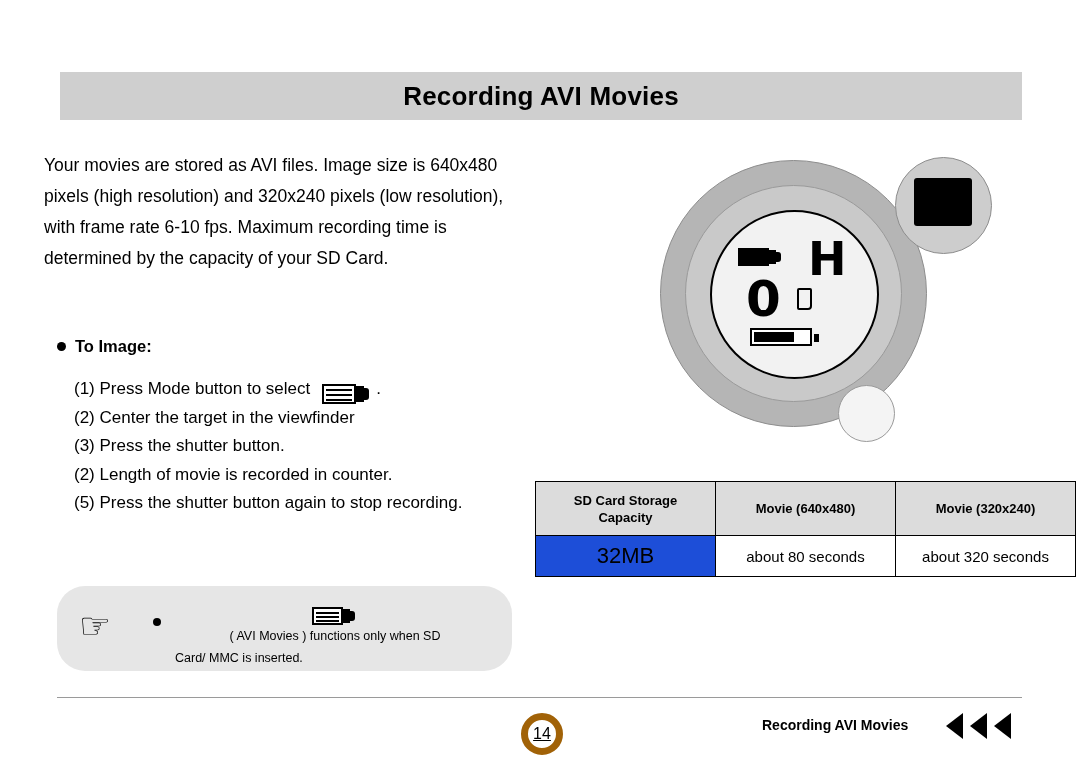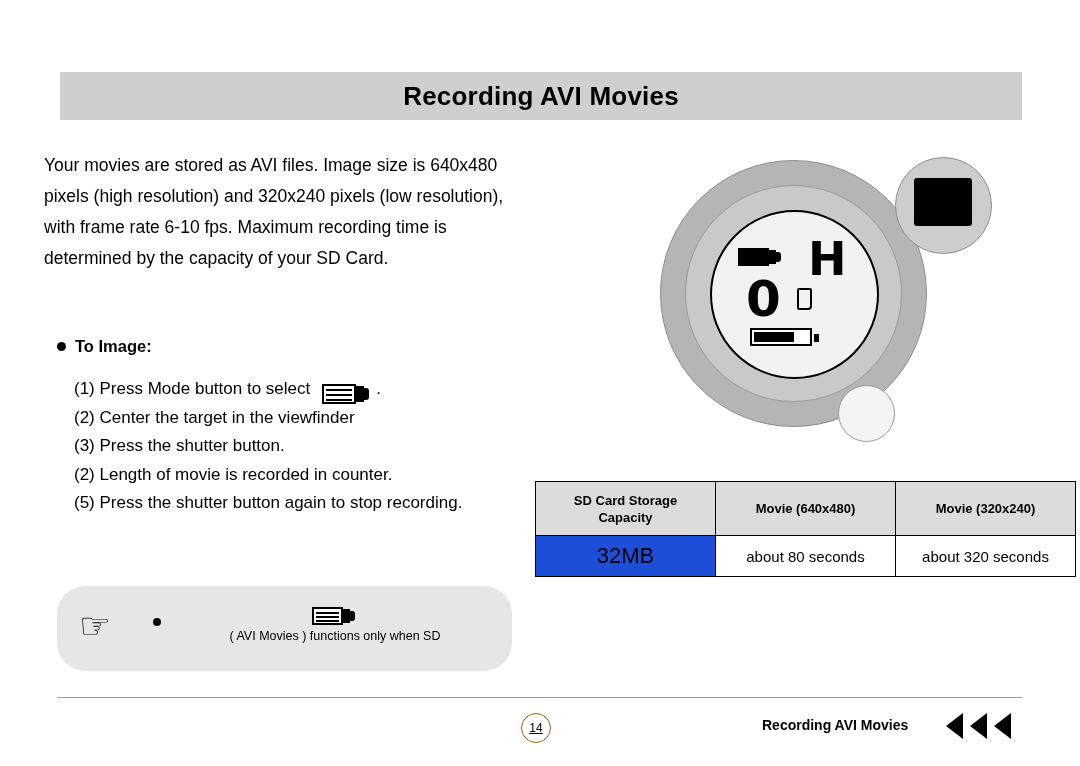--- a/index.html
+++ b/index.html
@@ -247,23 +247,23 @@
     position:absolute;
     left:57px;top:697px;
     width:965px;height:1px;
     background:#9a9a9a;
   }
   .page-num{
     position:absolute;
     left:521px;top:713px;
     width:28px;height:28px;
     border-radius:50%;
-    border:1px solid #a16207;
+    border:7px solid #a16207;
     display:flex;align-items:center;justify-content:center;
-    font-size:12px;
+    font-size:16px;
     text-decoration:underline;
   }
   .footer-title{
     position:absolute;
     left:762px;top:717px;
     font-size:14px;font-weight:bold;
   }
   .arrows{
     position:absolute;
     left:946px;top:713px;
@@ -373,20 +373,21 @@
         <span class="camicon" style="display:inline-block;position:relative;width:44px;height:18px;margin-right:2px;">
           <span class="bodyrect" style="width:31px;height:18px;"></span>
           <span class="lines" style="left:4px;top:5px;width:23px;"></span>
           <span class="lines" style="left:4px;top:9px;width:23px;"></span>
           <span class="lines" style="left:4px;top:13px;width:23px;"></span>
           <span class="lens" style="left:31px;top:2px;width:7px;height:14px;"></span>
           <span class="lens2" style="left:38px;top:4px;width:5px;height:10px;border-radius:0 3px 3px 0;"></span>
         </span>
         <span>( AVI Movies ) functions only when SD</span>
       </div>
+      <div>Card/ MMC is inserted.</div>
     </div>
   </div>
 
   <div class="footer-rule"></div>
   <div class="page-num">14</div>
   <div class="footer-title">Recording AVI Movies</div>
   <div class="arrows">
     <span class="arrow"></span>
     <span class="arrow"></span>
     <span class="arrow"></span>

